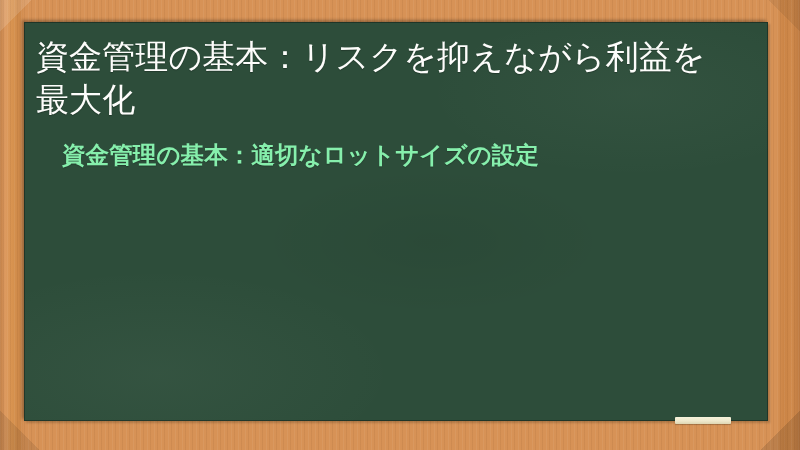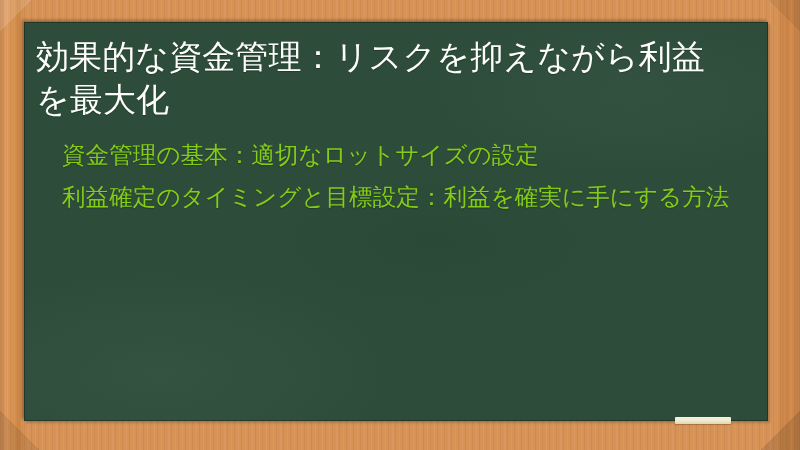--- a/index.html
+++ b/index.html
@@ -101,24 +101,24 @@
     max-width: 700px;
     text-shadow: 0 1px 1px rgba(0,0,0,0.25);
   }
 
   #bullet-list {
     list-style: none;
     margin: 17px 0 0 0;
     padding: 0 0 0 28px;
   }
   .bullet-item {
-    color: #84cc16;
+    color: #86efac;
     font-size: 23.5px;
     line-height: 1.42;
-    font-weight: 400;
+    font-weight: 700;
     margin: 0 0 9px 0;
     letter-spacing: 0.1px;
     text-shadow: 0 1px 1px rgba(0,0,0,0.22);
   }
   .bullet-item:last-child { margin-bottom: 0; }
 
   
   #chalk-stick {
     position: absolute;
     left: 675px;
@@ -134,25 +134,24 @@
 </head>
 <body>
 
 <div id="slide">
 
   <div id="board">
     <div id="board-texture"></div>
 
     <div id="board-content">
 
-      <h1 id="slide-title">効果的な資金管理：リスクを抑えながら利益を最大化</h1>
+      <h1 id="slide-title">資金管理の基本：リスクを抑えながら利益を最大化</h1>
 
       <ul id="bullet-list">
         <li class="bullet-item">資金管理の基本：適切なロットサイズの設定</li>
-        <li class="bullet-item">利益確定のタイミングと目標設定：利益を確実に手にする方法</li>
       </ul>
 
     </div>
   </div>
 
   <div id="chalk-stick"></div>
 
 </div>
 
 </body></html>

